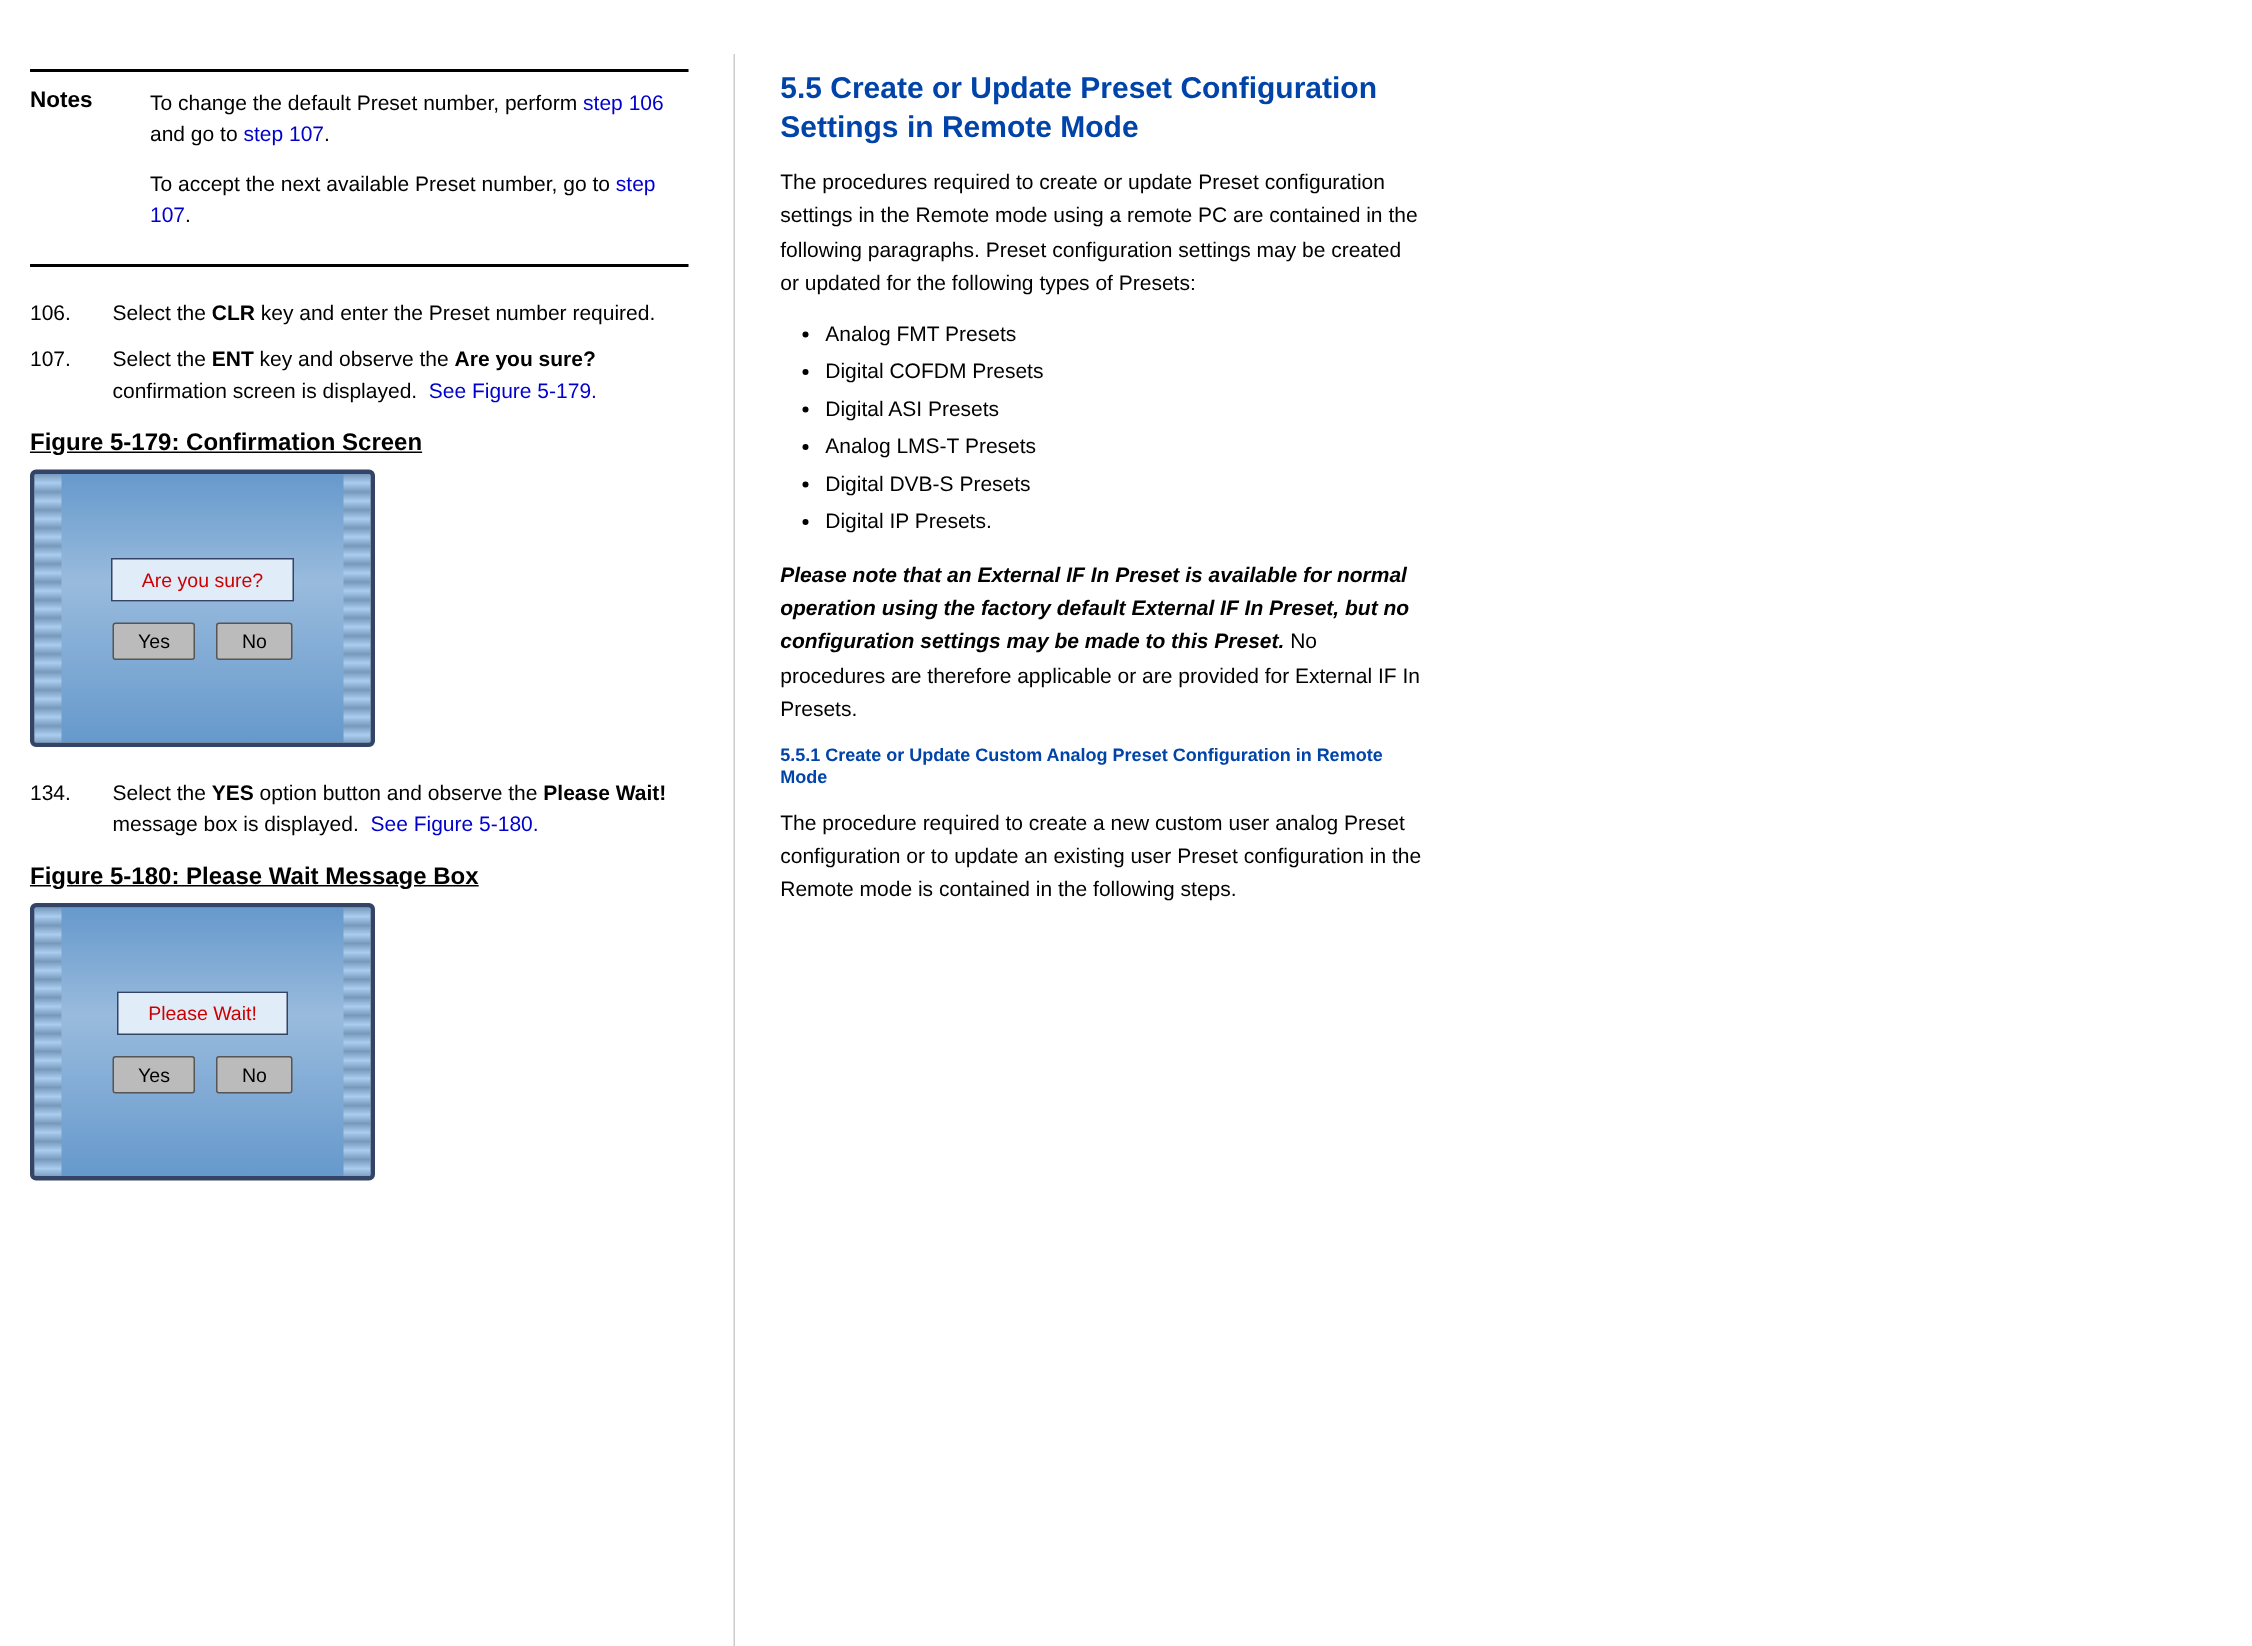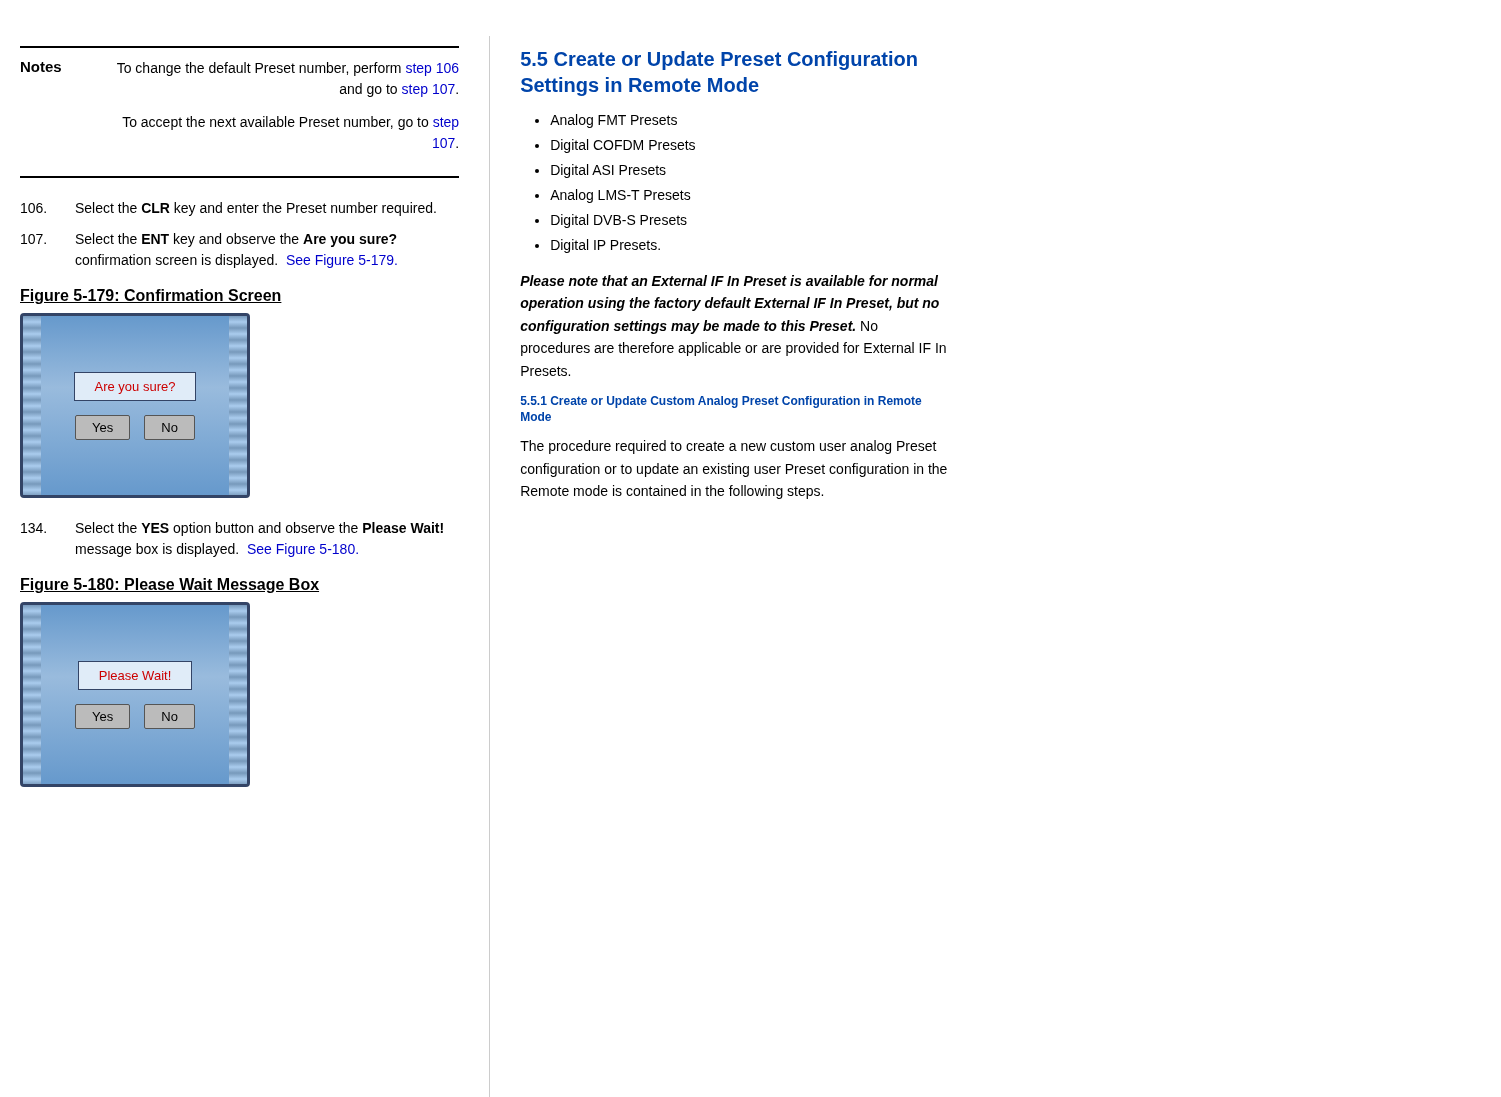--- a/index.html
+++ b/index.html
@@ -54,21 +54,20 @@
       min-width: 80px;
       padding-right: 10px;
     }
     .notes-content {
       flex: 1;
       font-size: 14px;
       line-height: 1.5;
     }
     .notes-content p {
       margin-bottom: 12px;
-      text-align: right;
     }
     .notes-content a, .link {
       color: #0000cc;
       text-decoration: none;
     }
 
     
     .steps-list {
       list-style: none;
       margin-bottom: 16px;
@@ -284,20 +283,21 @@
         </div>
       </div>
 
     </div>
 
     <div class="right-col">
 
 
       <h2 class="section-heading">5.5    Create or Update Preset Configuration Settings in Remote Mode</h2>
 
+      <p class="body-text">The procedures required to create or update Preset configuration settings in the Remote mode using a remote PC are contained in the following paragraphs.  Preset configuration settings may be created or updated for the following types of Presets:</p>
 
       <ul class="bullet-list">
         <li>Analog FMT Presets</li>
         <li>Digital COFDM Presets</li>
         <li>Digital ASI Presets</li>
         <li>Analog LMS-T Presets</li>
         <li>Digital DVB-S Presets</li>
         <li>Digital IP Presets.</li>
       </ul>
 

